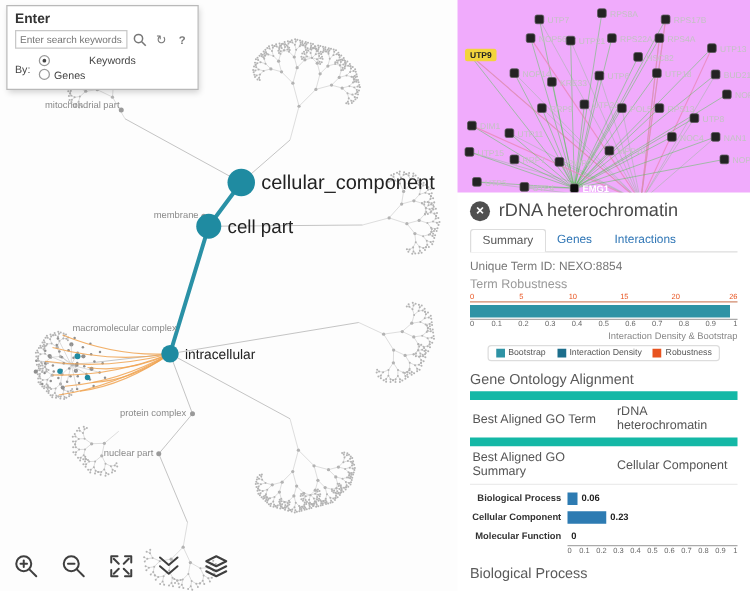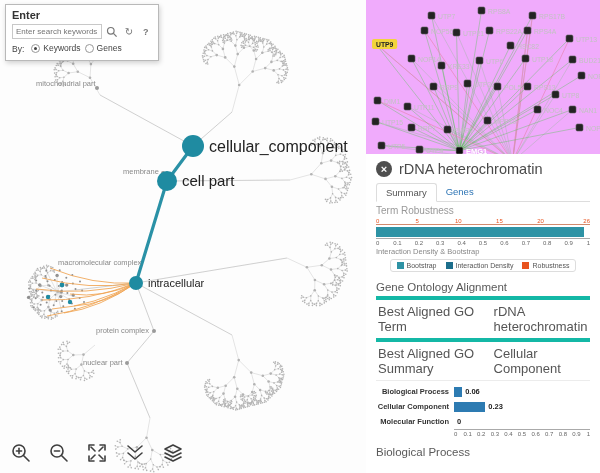--- a/index.html
+++ b/index.html
@@ -49,29 +49,29 @@
 
   .chart { margin-top:3px; }
   .chart-title { text-align:left; font-size:10px; color:#999; }
   .axis-ticks { position:relative; height:8px; font-size:6px; color:#666; }
   .axis-ticks.top { border-bottom:1px solid #d18a6d; margin-top:1px; }
   .axis-ticks.bottom { border-top:1px solid #aaa; }
   .axis-ticks .tick { position:absolute; top:0; transform:translateX(-50%); line-height:8px; }
   .bar-row { display:flex; align-items:center; height:13px; }
   .bar { height:10px; }
   .bar-val { font-size:7.5px; font-weight:bold; color:#222; margin-left:3px; white-space:nowrap; }
-  .axis-label { text-align:left; font-size:7.5px; color:#888; margin-top:1px; }
+  .axis-label { text-align:right; font-size:7.5px; color:#888; margin-top:1px; }
   .legend { display:flex; justify-content:center; align-items:center; gap:9px; width:fit-content;
     margin:3px auto 0; border:1px solid #ddd; border-radius:3px; padding:2px 6px; font-size:7px; color:#555; }
   .legend .item { display:inline-flex; align-items:center; }
   .legend .sw { width:7px; height:7px; display:inline-block; margin-right:3px; }
 
   .section-heading { font-size:11.5px; color:#5a5a5a; margin-top:9px; }
   .kv-table { width:100%; border-collapse:collapse; margin-top:3px; }
-  .kv-table td { font-size:13px; color:#555; padding:4px 2px; border-top:4px solid #14b8a6; }
+  .kv-table td { font-size:10px; color:#555; padding:4px 2px; border-top:7px solid #14b8a6; }
   .kv-table tr:last-child td { border-bottom:1px solid #ececec; }
   .kv-table td.val { width:46%; }
 
   .go-row { display:flex; align-items:center; height:15px; }
   .go-cat { width:78px; text-align:right; font-size:7.5px; font-weight:bold; color:#333; padding-right:5px; }
   .go-bar-area { flex:1; display:flex; align-items:center;text-align:right; }
   .go-axis-row { display:flex; }
   .go-spacer { width:78px; }
   .go-axis-row .axis-ticks { flex:1; }
 </style>
@@ -2483,21 +2483,21 @@
           <svg width="12" height="12" viewBox="0 0 12 12">
             <circle cx="4.8" cy="4.8" r="3.3" fill="none" stroke="#777" stroke-width="1.2"></circle>
             <line x1="7.4" y1="7.4" x2="10.6" y2="10.6" stroke="#777" stroke-width="1.3"></line>
           </svg>
         </span>
         <span class="icon-btn">↻</span>
         <span class="icon-btn help">?</span>
       </div>
       <div class="by-row">
         <span>By:</span>
-        <span id="search-options"><span class="opt" style="margin-right: 4px;">
+        <span id="search-options"><span class="opt" style="margin-right: 4px; gap: 28px;">
               <span class="radio on"></span>
               <span>Keywords</span>
             </span><span class="opt" style="margin-right: 4px;">
               <span class="radio"></span>
               <span>Genes</span>
             </span></span>
       </div>
     </div>
 
     <div class="canvas-toolbar">
@@ -2689,22 +2689,27 @@
 
     <div class="detail-pane">
       <div class="detail-header">
         <span class="close-btn">×</span>
         <span class="detail-title">rDNA heterochromatin</span>
       </div>
 
       <div class="tabs" id="detail-tabs">
           <span class="tab active">Summary</span>
           <span class="tab">Genes</span>
+          <span class="tab">Interactions</span>
         </div>
 
+      <div class="term-id">
+        <span>Unique Term ID:</span>
+        <span>NEXO:8854</span>
+      </div>
 
       <div class="chart">
         <div class="chart-title">Term Robustness</div>
         <div class="axis-ticks top" id="rb-top-axis">
             <span class="tick" style="left: 0%; transform: none; color: rgb(232, 83, 31);">0</span>
             <span class="tick" style="left: 19.2308%; color: rgb(232, 83, 31);">5</span>
             <span class="tick" style="left: 38.4615%; color: rgb(232, 83, 31);">10</span>
             <span class="tick" style="left: 57.6923%; color: rgb(232, 83, 31);">15</span>
             <span class="tick" style="left: 76.9231%; color: rgb(232, 83, 31);">20</span>
             <span class="tick" style="left: 100%; transform: translateX(-100%); color: rgb(232, 83, 31);">26</span>

